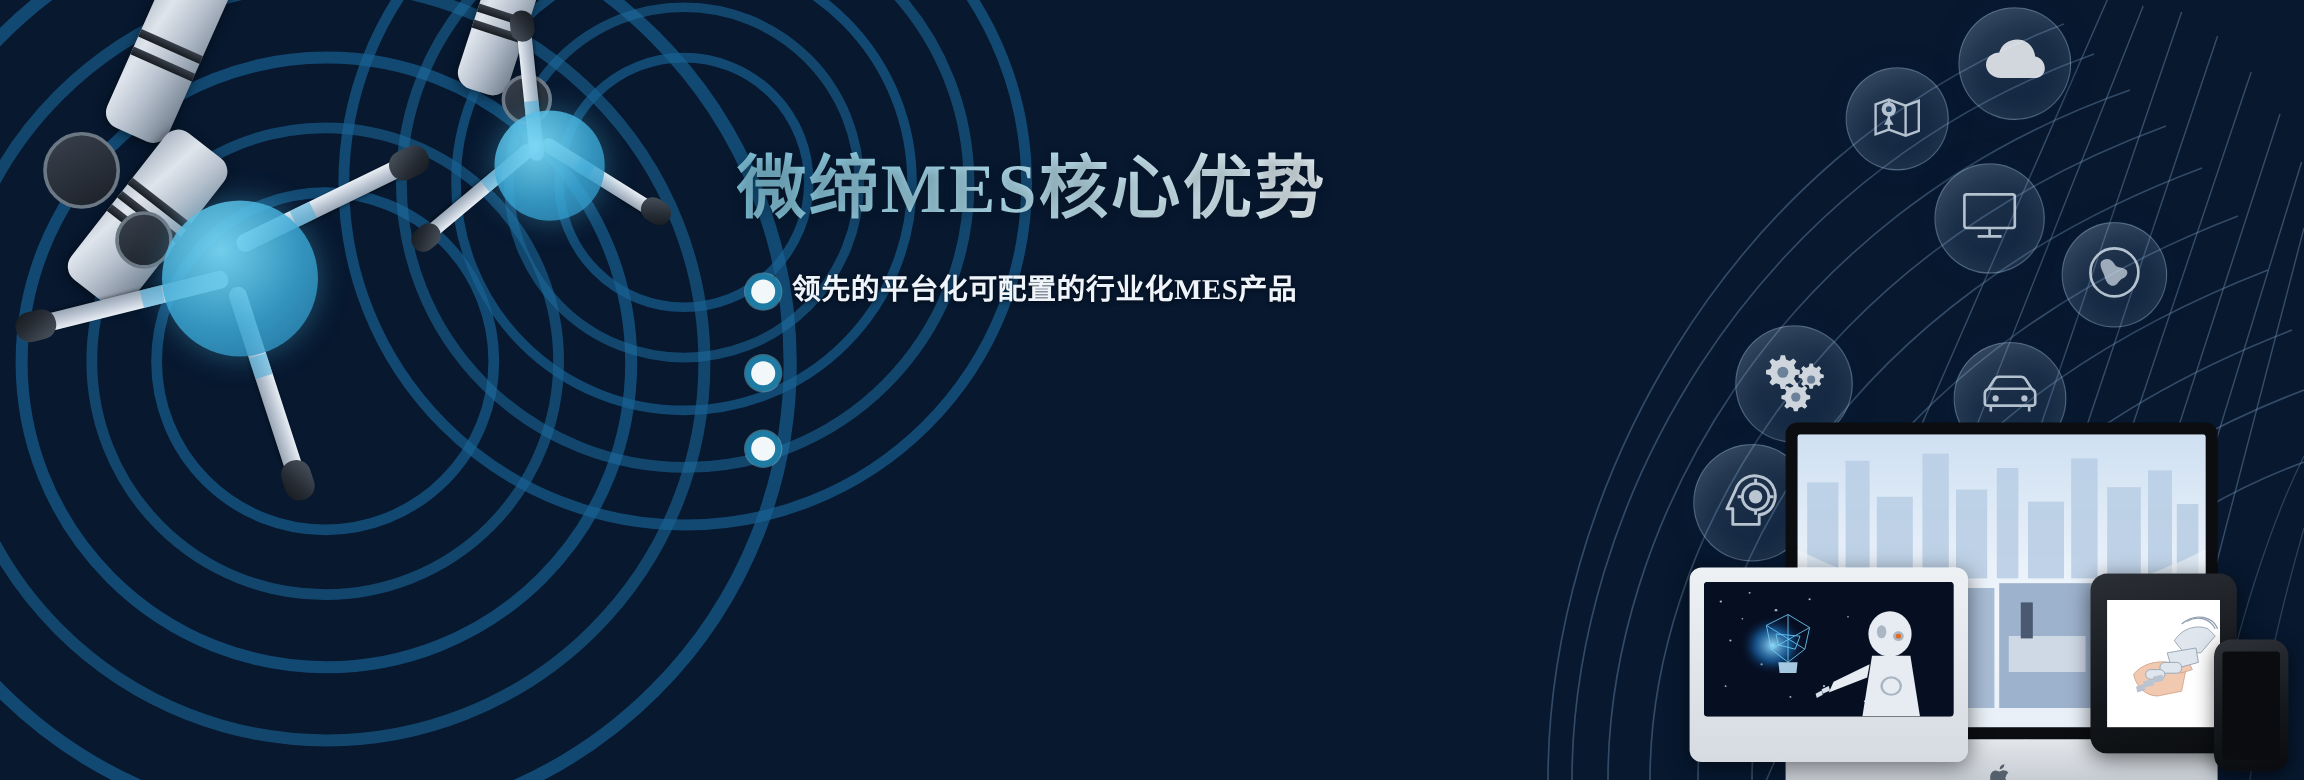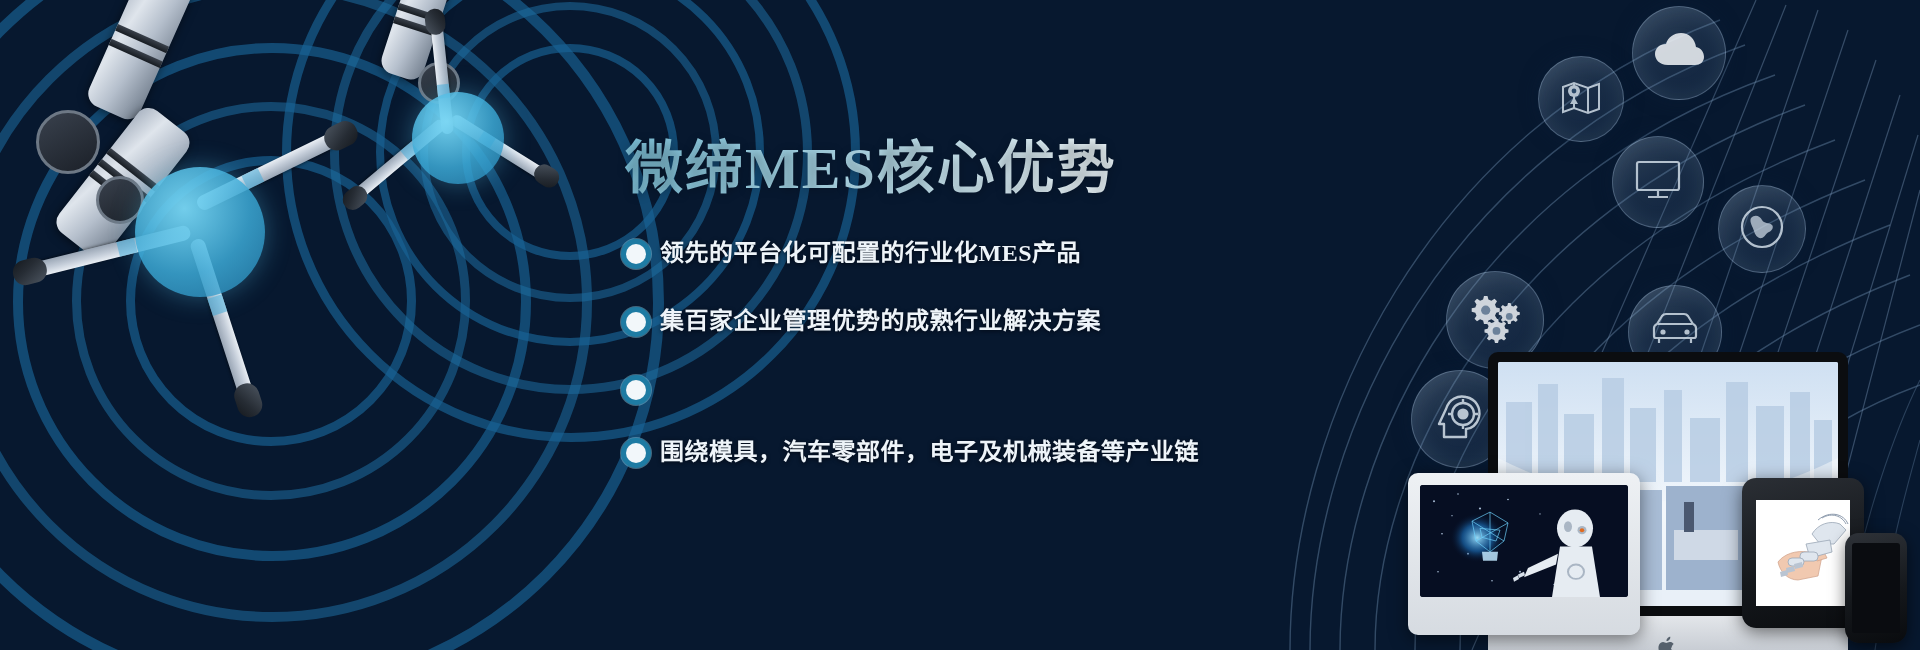--- a/index.html
+++ b/index.html
@@ -95,21 +95,21 @@
   .phone .frame{
     height:100%;background:linear-gradient(165deg,#2e3238 0%,#15181c 55%,#090b0e 100%);
     border-radius:14px;padding:10px 7px;box-sizing:border-box;
     box-shadow:0 4px 16px rgba(0,0,0,0.55);
   }
   .phone .disp{width:100%;height:100%;background:#0a0c10;border-radius:3px;}
 
   
   .content{position:absolute;left:614px;top:126px;width:760px;}
   .title{
-    font-size:58px;font-weight:700;letter-spacing:2px;line-height:1.1;margin:11px;
+    font-size:58px;font-weight:700;letter-spacing:2px;line-height:1.1;margin:0;
     background:linear-gradient(100deg,#7cc0d8 0%,#a9d6e6 28%,#e7f3f8 62%,#ffffff 100%);
     -webkit-background-clip:text;background-clip:text;color:transparent;
     text-shadow:0 2px 10px rgba(0,0,0,0.25);
     white-space:nowrap;
   }
   .bullets{list-style:none;margin:28px 0 0 12px;padding:0;}
   .bullets li{display:flex;align-items:flex-start;margin-bottom:21px;margin-top:36px;}
   .dot{
     flex:0 0 auto;width:20px;height:20px;border-radius:50%;margin:7px 14px 0 0;
     background:#f2f7fa;
@@ -441,27 +441,22 @@
   <div class="content">
     <h1 class="title">微缔MES核心优势</h1>
 
     <ul class="bullets">
       <li>
         <span class="dot"></span>
         <span class="btxt">领先的平台化可配置的行业化MES产品</span>
       </li>
       <li>
         <span class="dot"></span>
-        <span class="btxt">集百家企业管理优势的成熟行业解决方案</span>
-      </li>
-      <li>
-        <span class="dot"></span>
       </li>
       <li>
         <span class="dot"></span>
         <span class="btxt">
-          <span>围绕模具，汽车零部件，电子及机械装备等产业链</span>
         </span>
       </li>
     </ul>
   </div>
 
 </div>
 
 </body></html>

